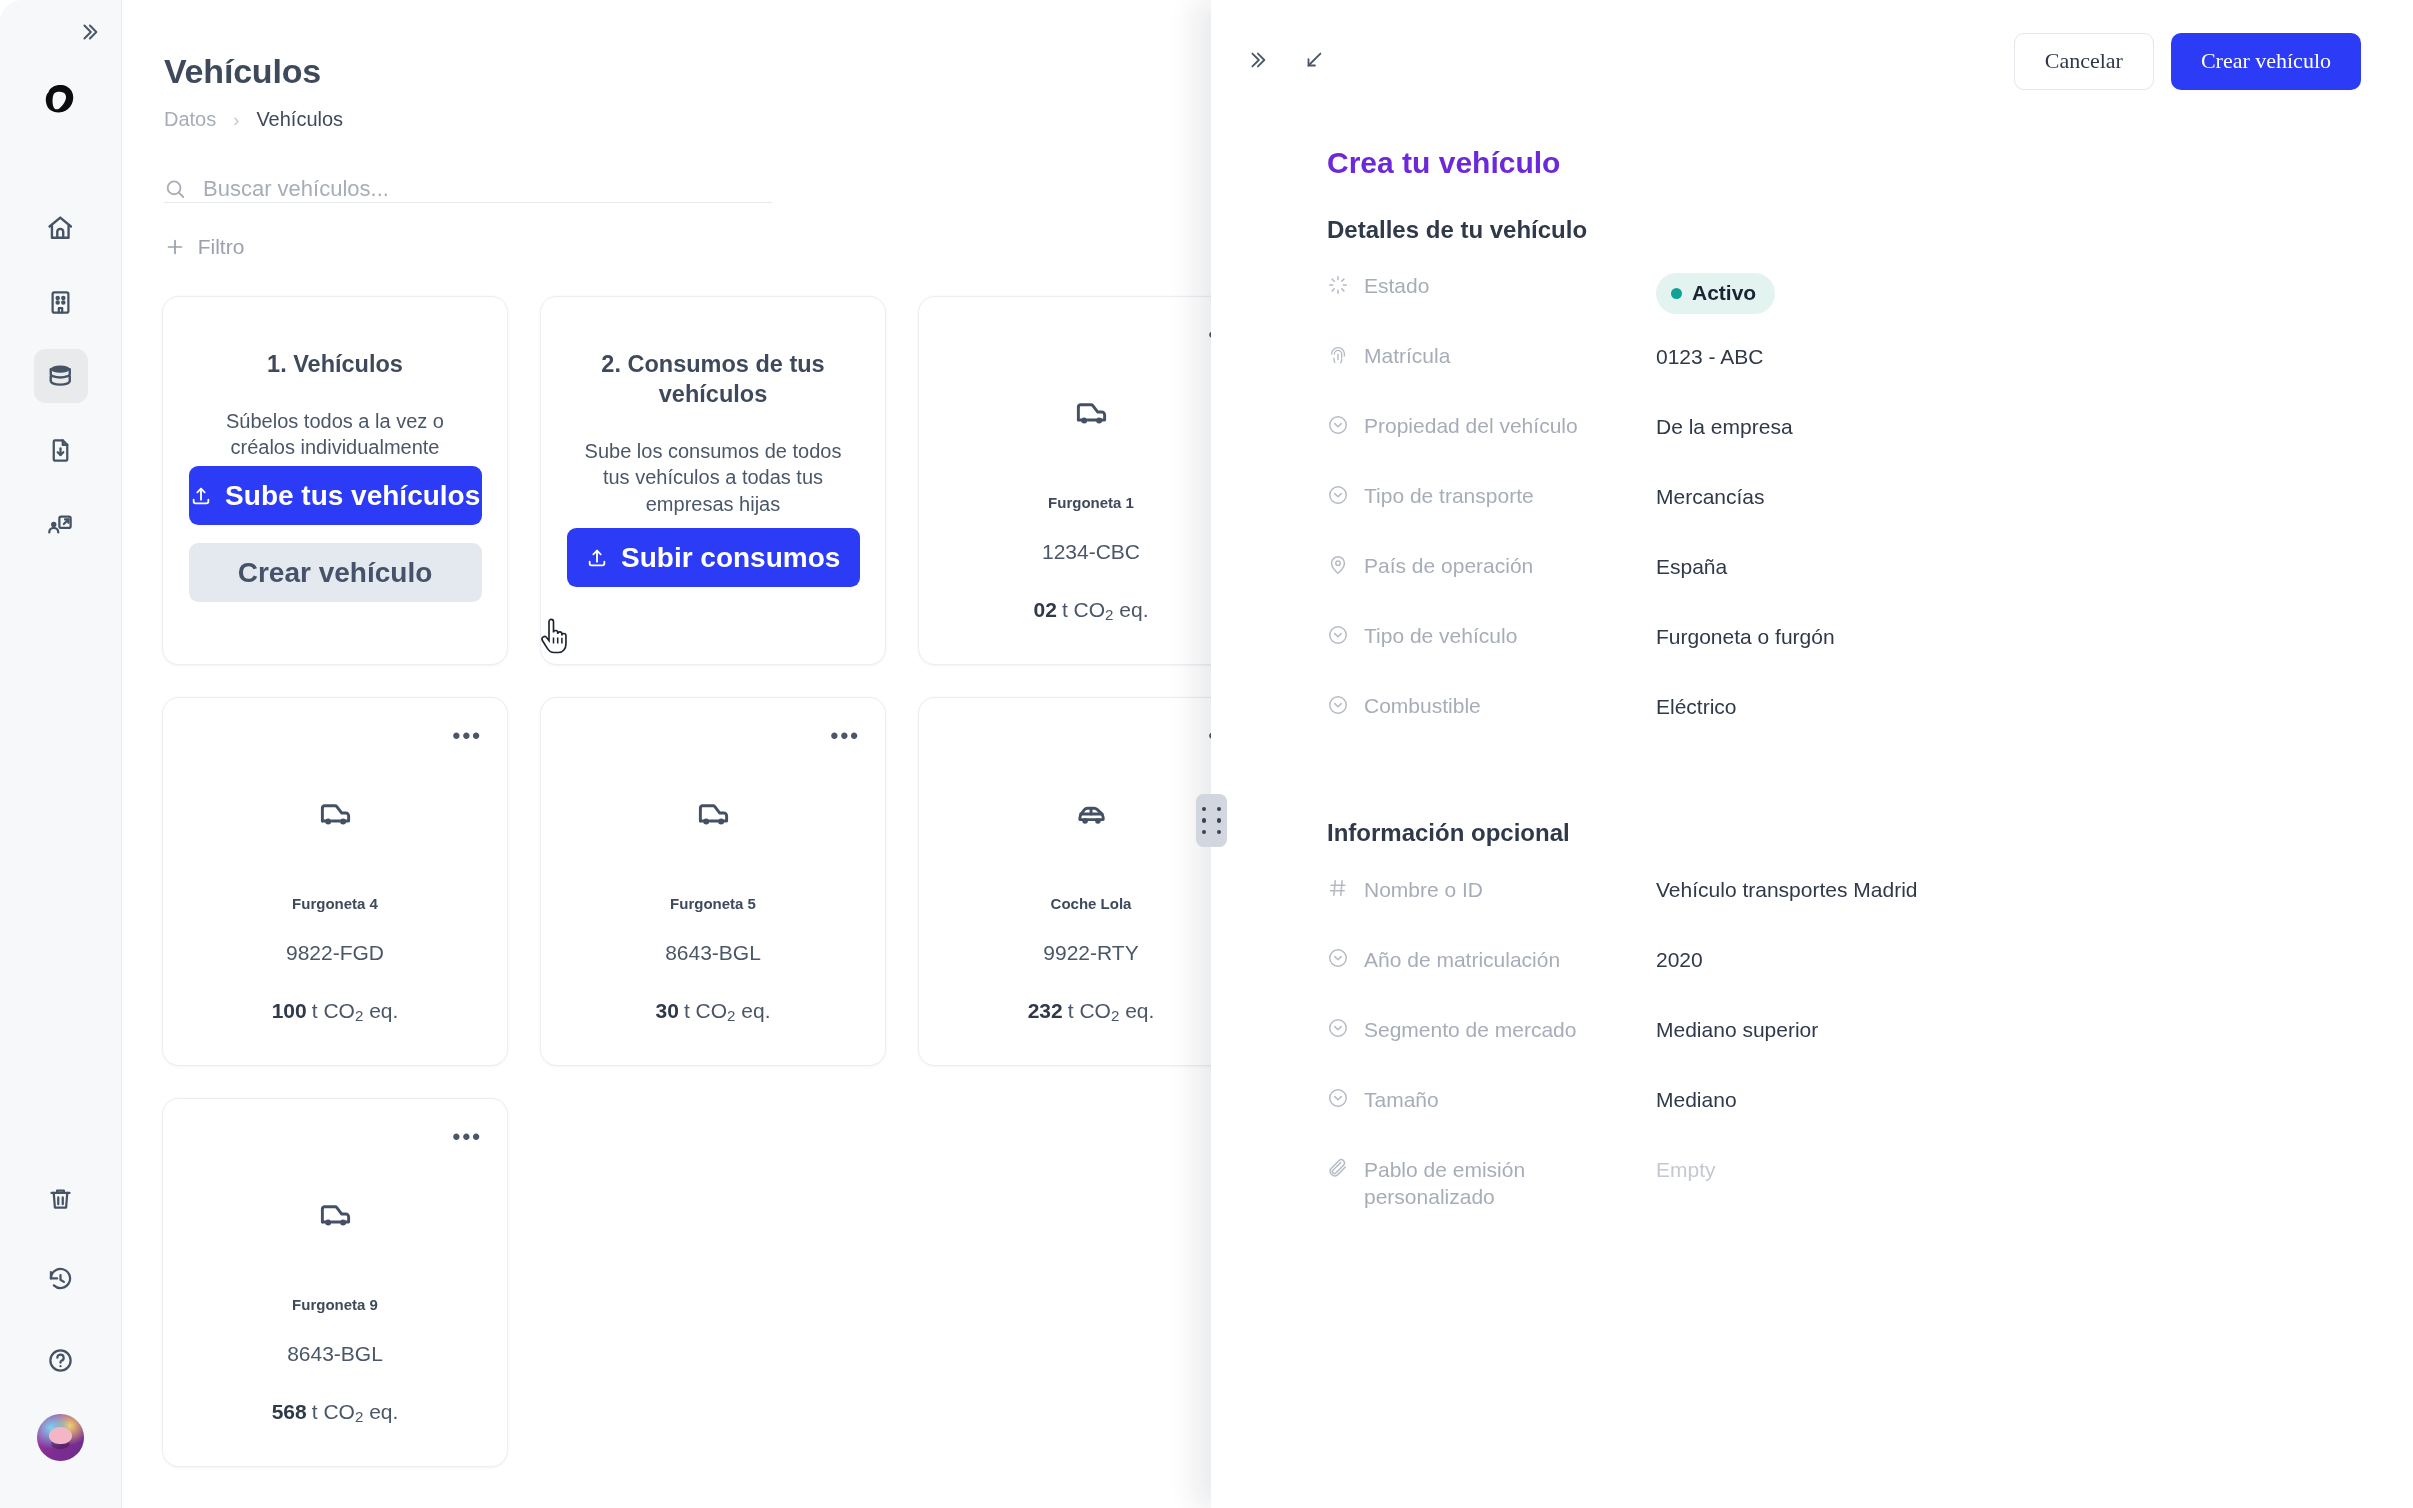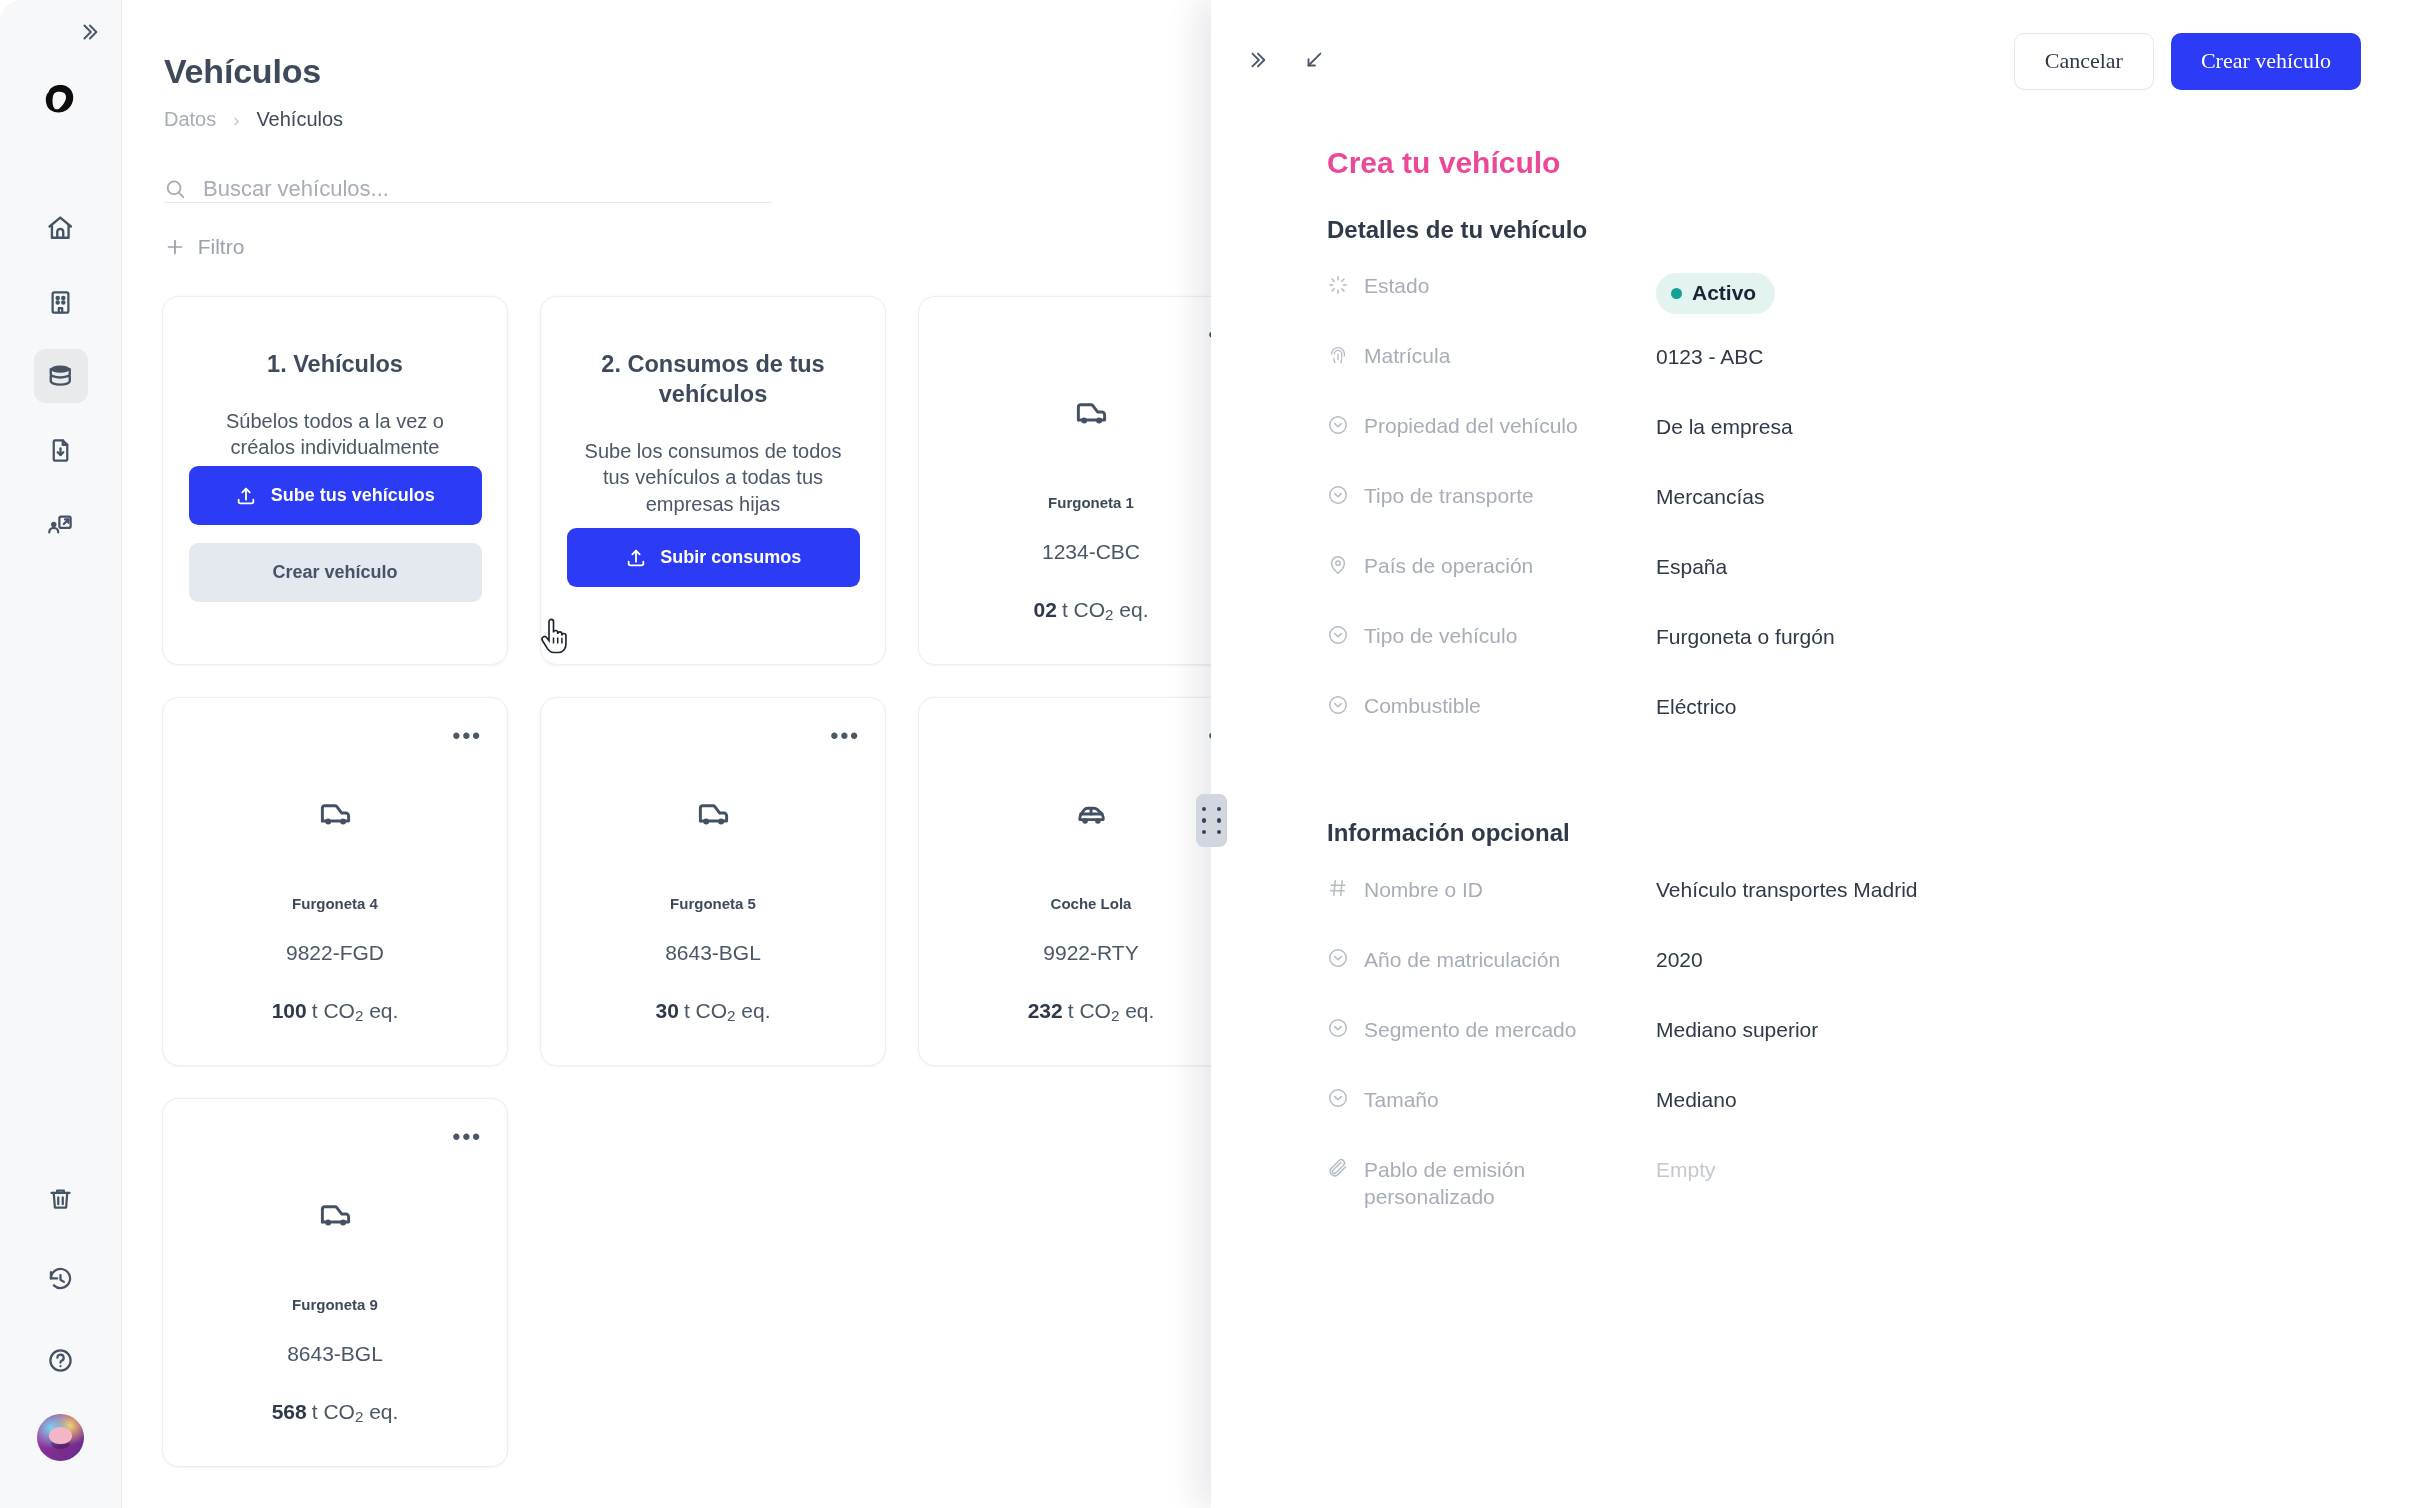--- a/index.html
+++ b/index.html
@@ -87,21 +87,21 @@
 
   
   .onb {
     background:#fff; border:0.8px solid #eceef1; border-radius:17px;
     box-shadow:0 0.8px 2.5px rgba(16,24,40,.05); height:369px;
     display:flex; flex-direction:column; align-items:center; padding:52px 28.5px 0;
   }
   .onb-title { font-size:23.5px; font-weight:700; color:#3e4a5c; text-align:center; line-height:1.28; }
   .onb-desc { margin-top:28.5px; font-size:20px; color:#4b5768; text-align:center; line-height:1.33; }
   .btn {
-    border:0; border-radius:9.2px; font-size:18px; font-weight:700; cursor:pointer;
+    border:0; border-radius:9.2px; font-size:28px; font-weight:700; cursor:pointer;
     display:flex; align-items:center; justify-content:center; gap:13.4px;
     font-family:"Liberation Sans", sans-serif; height:59px; width:100%;
   }
   .btn-primary { background:#2c3bf5; color:#fff; }
   .btn-soft { background:#e4e8ef; color:#46526a; }
   .onb-actions { margin-top:auto; margin-bottom:62px; width:293px; display:flex; flex-direction:column; gap:17.6px; }
   .onb-actions.single { margin-bottom:77px; }
 
   .cursor { position:absolute; left:416px; top:618px; width:37px; height:39px; pointer-events:none; }
 
@@ -114,21 +114,21 @@
   .panel-icons { display:flex; align-items:center; gap:35px; color:#4b5768; }
   .panel-actions { margin-left:auto; display:flex; align-items:center; gap:17px; }
   .pbtn {
     border-radius:10px; font-size:22px; cursor:pointer; height:57px; padding:0 30px;
     display:flex;align-items:center;justify-content:center; font-family:Liberation Serif, serif;
   }
   .pbtn-ghost { background:#fff; color:#2f394a; border:0.8px solid #e3e6ea; }
   .pbtn-primary { background:#2c3bf5; color:#fff; border:0; font-weight:400; }
 
   .panel-body { padding:23.5px 52px 0 116px; }
-  .panel-title { font-size:30px; font-weight:700; color:#ec4899; }
+  .panel-title { font-size:30px; font-weight:700; color:#6d28d9; }
   .section-title { font-size:24px; font-weight:700; color:#2f394a; }
   .fields { margin-top:28.5px; }
   .field { display:flex; align-items:flex-start; min-height:70px; }
   .field-label {
     width:329px; display:flex; align-items:flex-start; gap:15px; color:#a7adb8; font-size:21px;
     line-height:1.32;
   }
   .field-label .ico { flex:0 0 auto; margin-top:1.7px; color:#b5bbc5; }
   .field-value { font-size:21px; color:#2f394a; line-height:1.32; padding-top:0.8px; }
   .field-value.empty { color:#c3c8d1; }

